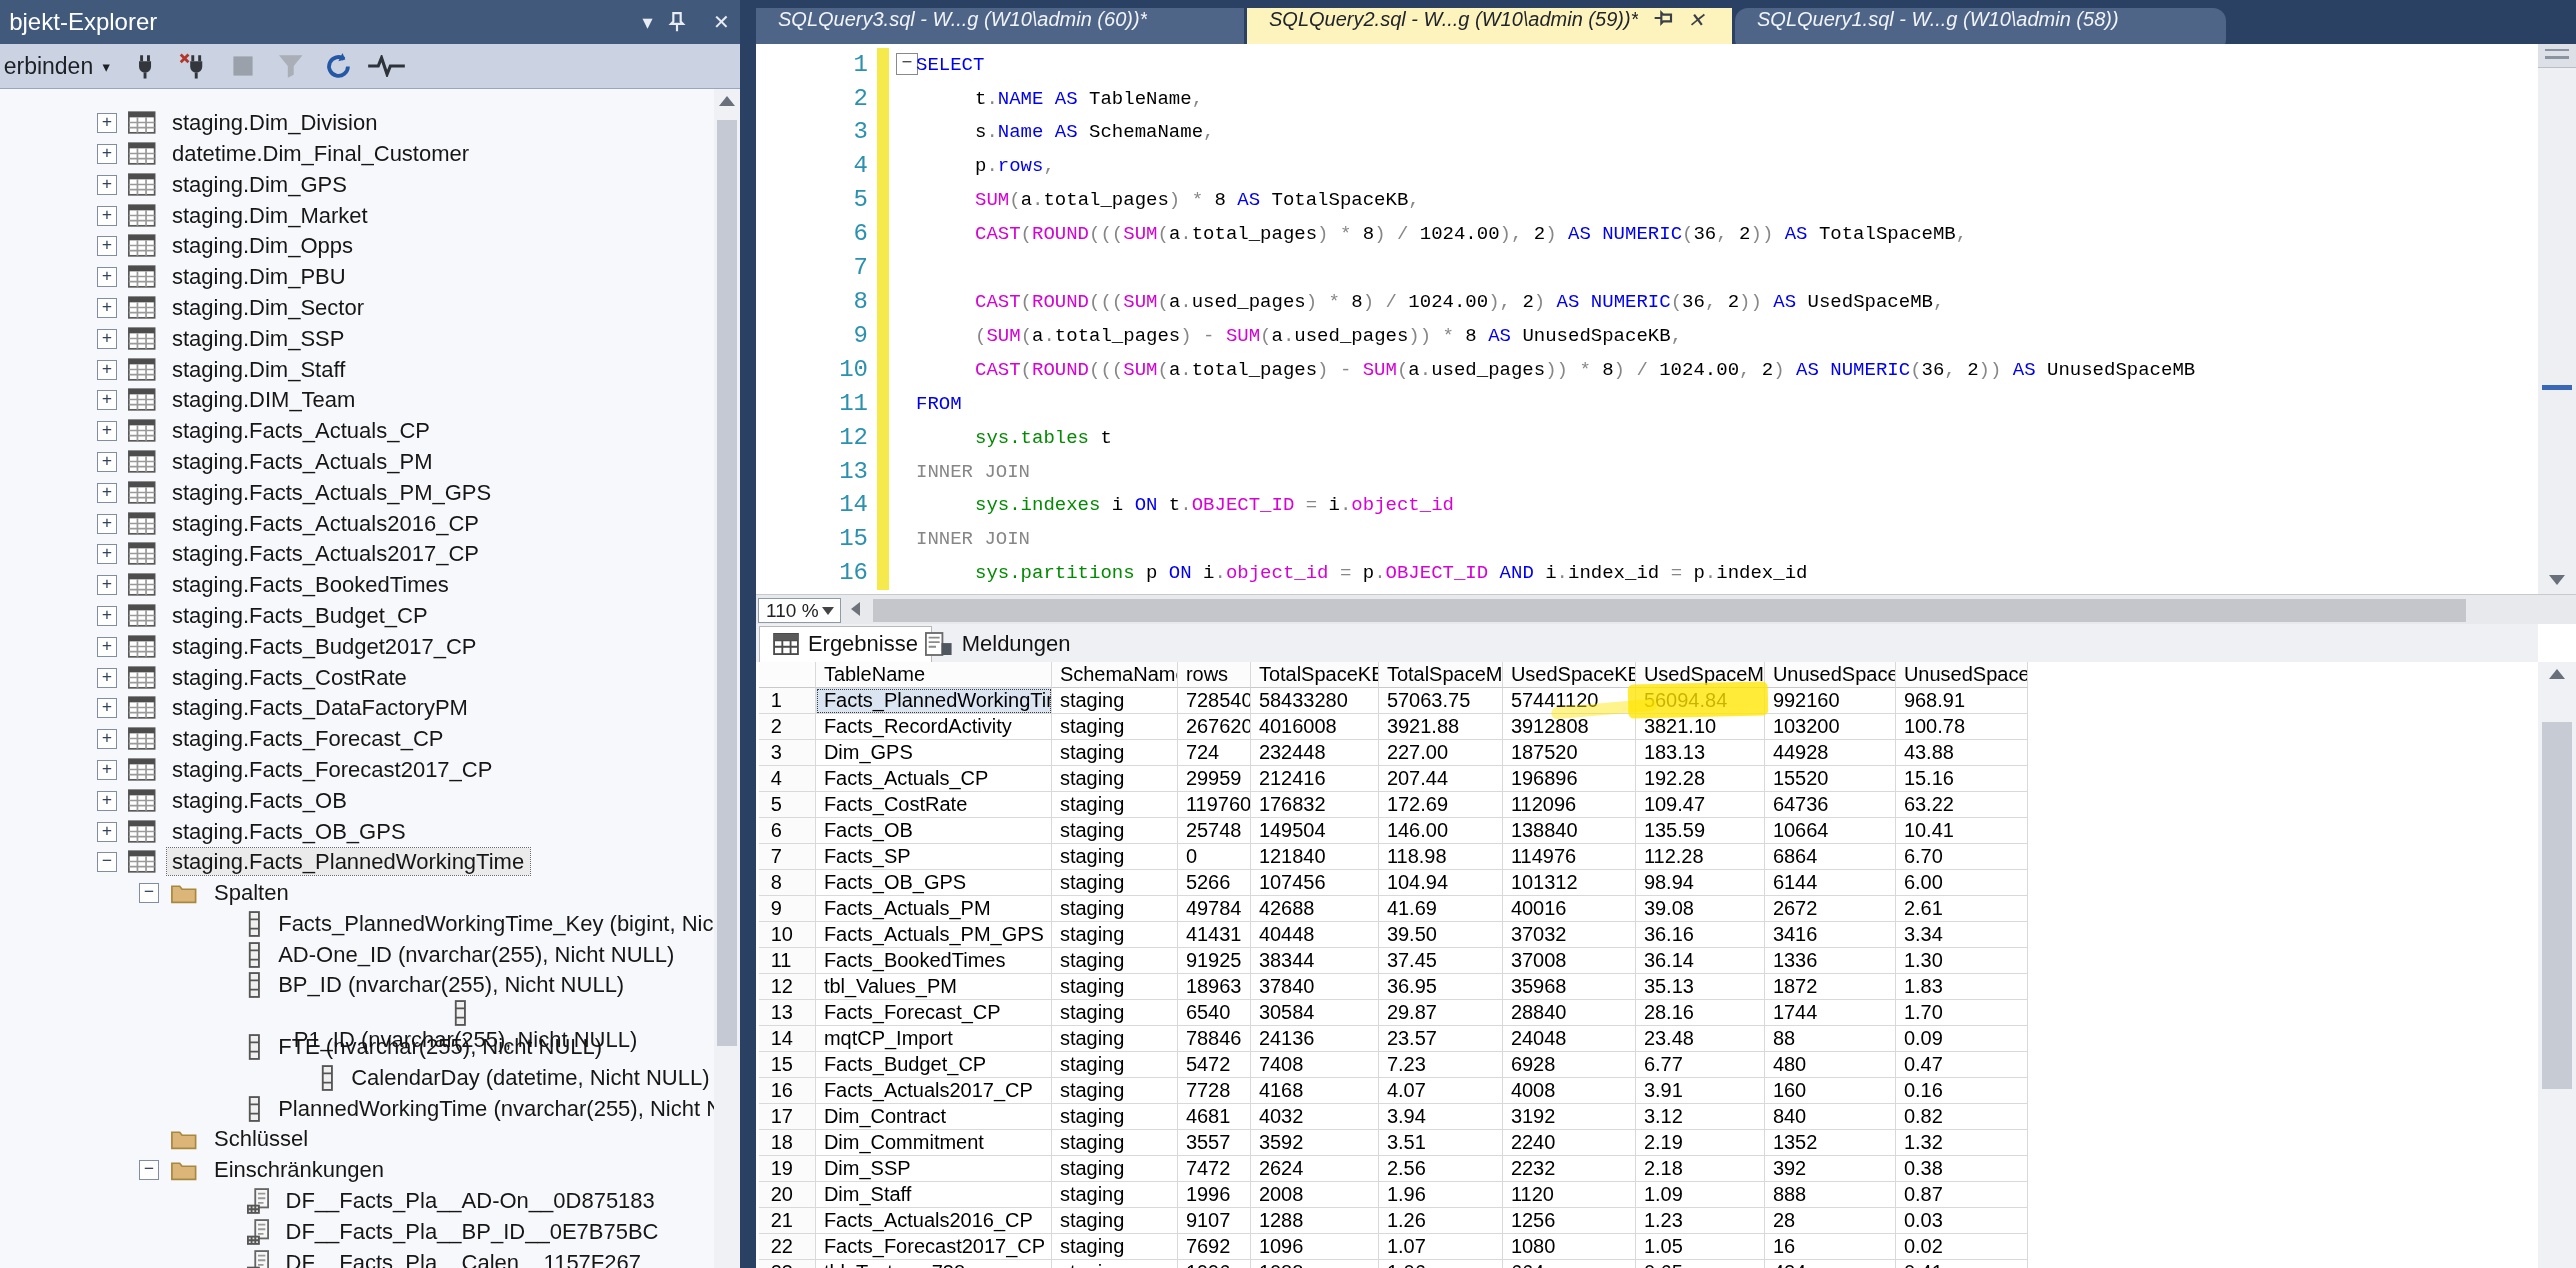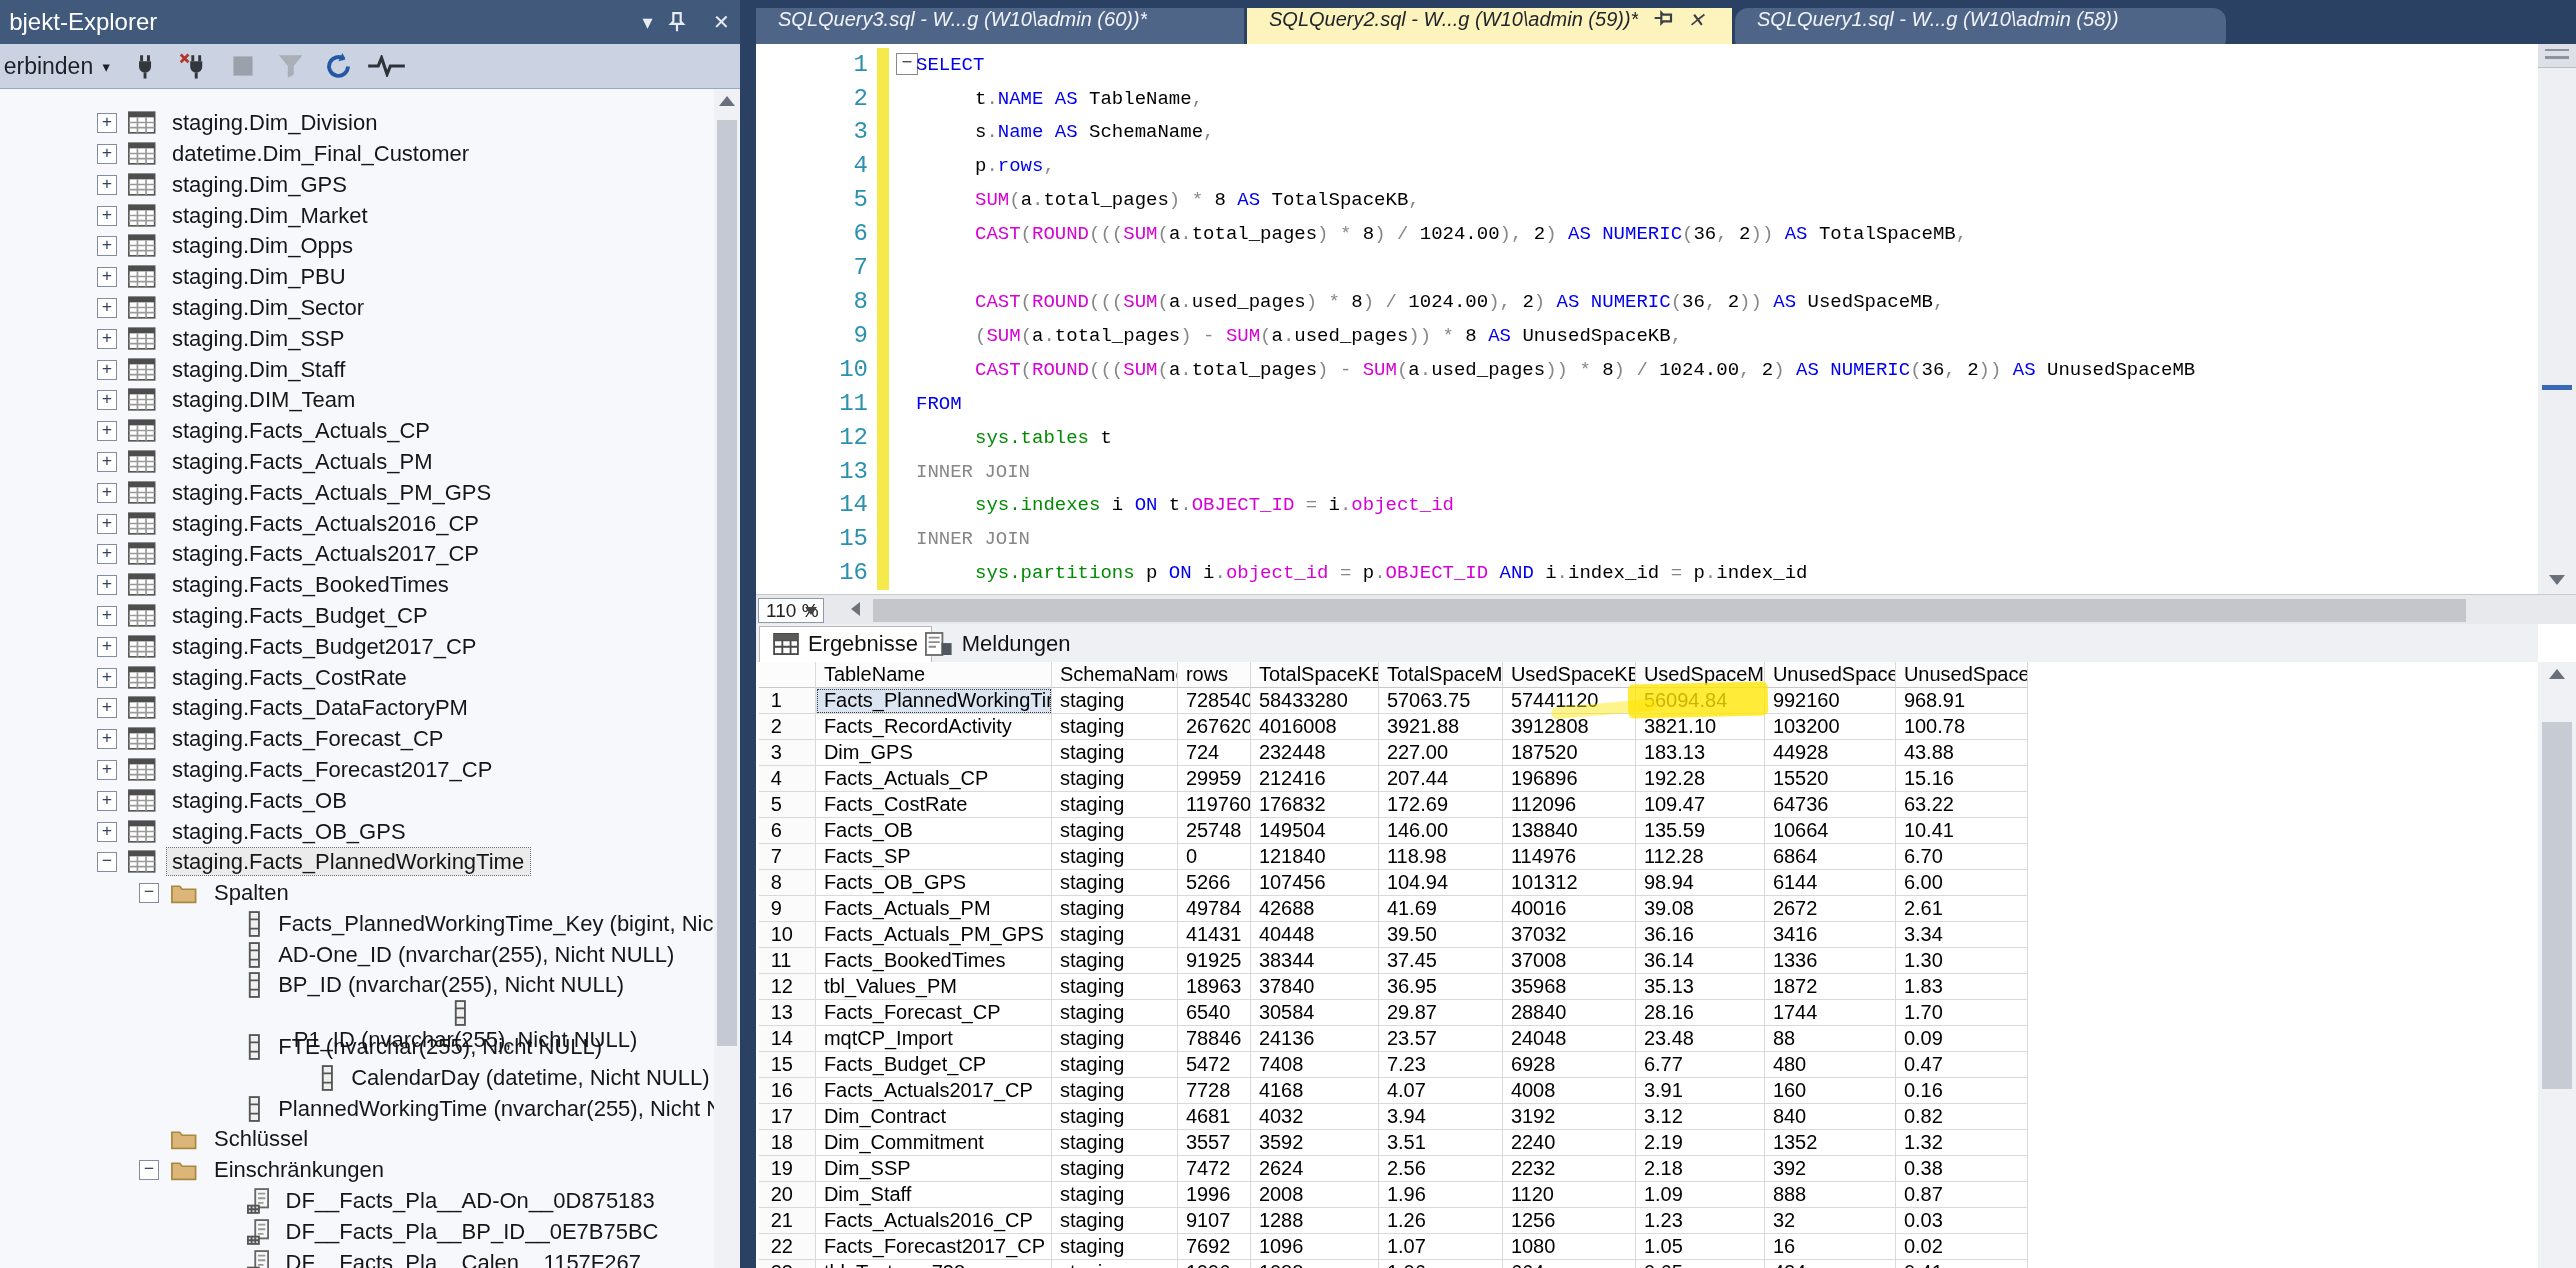--- a/index.html
+++ b/index.html
@@ -58,21 +58,21 @@
   #editor-vscroll { position:absolute; right:0; top:0; width:38px; bottom:0; background:#edeff2; }
   #editor-vscroll .grip { position:absolute; top:0; left:0; right:0; height:24px; background:#dde1e7;
                           border-bottom:0.9px solid #b9bec7; }
   .grip i { display:block; height:2.7px; background:#8b93a0; margin:4.6px 7.3px 0; }
   #editor-vscroll .mark { position:absolute; left:3.7px; right:3.7px; top:341px; height:4.6px; background:#3a68b8; }
   #editor-vscroll .dn { position:absolute; bottom:0; left:0; right:0; height:26px; }
 
   
   #hscroll-row { position:absolute; left:756px; top:594px; right:0; height:30px; background:#e8e9ed;
                  border-top:0.9px solid #c8c9cd; }
-  #zoom-box { position:absolute; left:1.8px; top:2.7px; width:66px; height:25px; background:#fff;
+  #zoom-box { position:absolute; left:1.8px; top:2.7px; width:83px; height:25px; background:#fff;
               border:0.9px solid #8e9aa8; font-size:19px; color:#222; line-height:23px; padding-left:7.3px; }
   #zoom-box .zc { position:absolute; right:5.5px; top:8.2px; width:0; height:0;
                   border-left:6.4px solid transparent; border-right:6.4px solid transparent; border-top:8.2px solid #444; }
   .tri-left { position:absolute; left:95px; top:7.3px; width:0; height:0; border-top:7.3px solid transparent;
               border-bottom:7.3px solid transparent; border-right:9.2px solid #6d727b; }
   #hthumb { position:absolute; left:117px; top:3.7px; right:110px; height:23px; background:#c5c6cb; }
 
   
   #results { position:absolute; left:756px; top:624px; right:0; bottom:0; background:#fff; overflow:hidden; }
   #rtabs { position:absolute; left:0; top:0; right:38px; height:38px; background:#eef0f4; }
@@ -966,21 +966,21 @@
       </div>
       <div class="grid-row" style="grid-template-columns: 57px 236px 126px 73px 128px 124px 133px 129px 131px 132px;">
         <div class="gc num">21</div>
         <div class="gc">Facts_Actuals2016_CP</div>
         <div class="gc">staging</div>
         <div class="gc">9107</div>
         <div class="gc">1288</div>
         <div class="gc">1.26</div>
         <div class="gc">1256</div>
         <div class="gc">1.23</div>
-        <div class="gc">32</div>
+        <div class="gc">28</div>
         <div class="gc">0.03</div>
       </div>
       <div class="grid-row" style="grid-template-columns: 57px 236px 126px 73px 128px 124px 133px 129px 131px 132px;">
         <div class="gc num">22</div>
         <div class="gc">Facts_Forecast2017_CP</div>
         <div class="gc">staging</div>
         <div class="gc">7692</div>
         <div class="gc">1096</div>
         <div class="gc">1.07</div>
         <div class="gc">1080</div>

